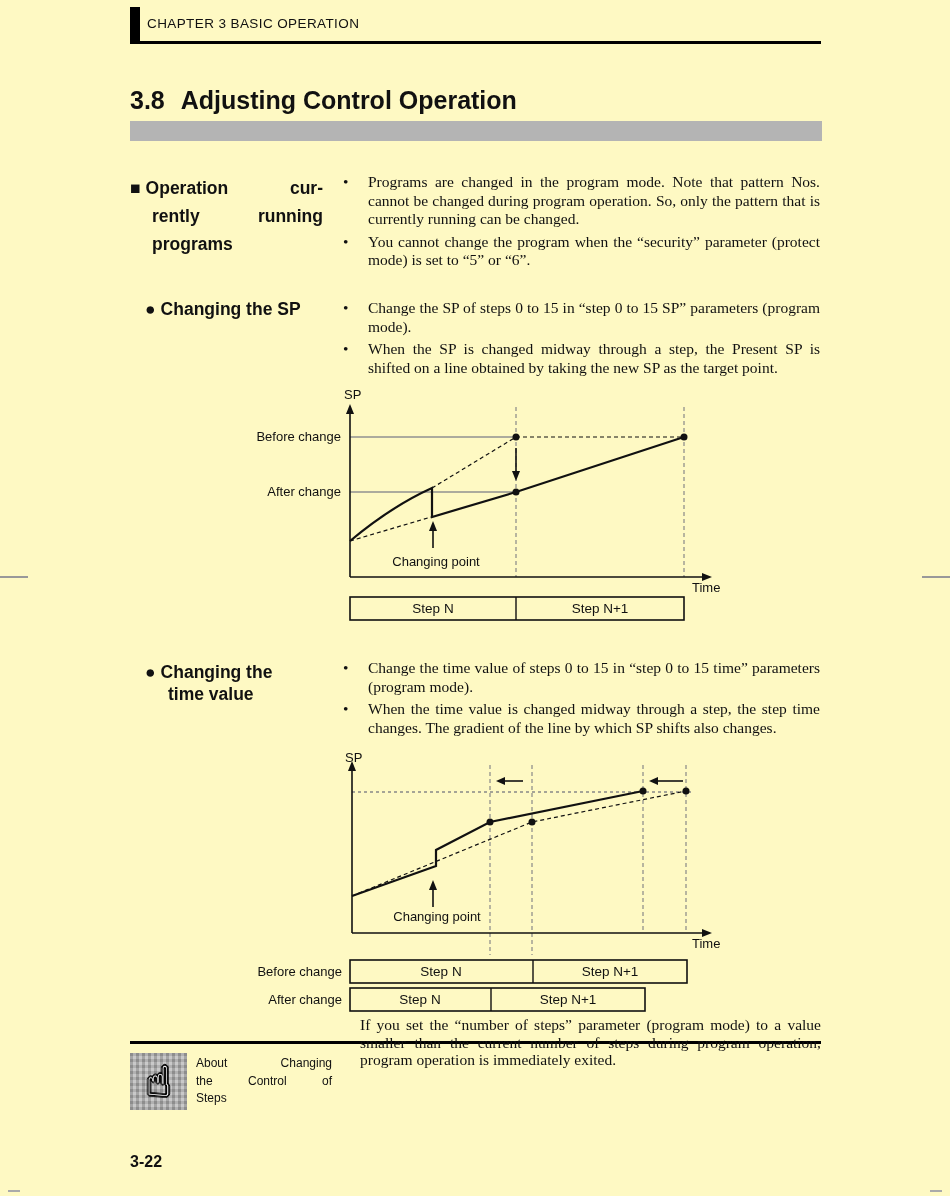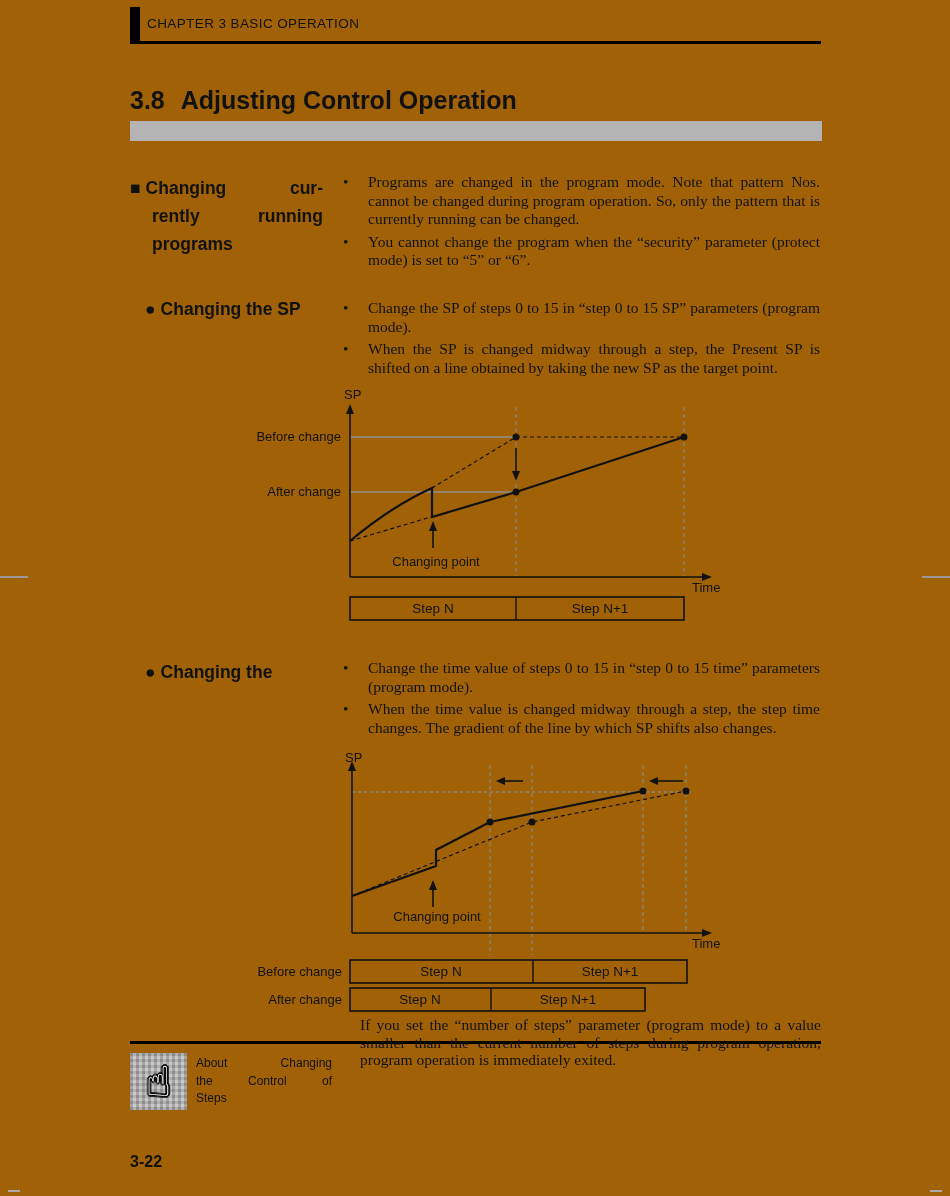--- a/index.html
+++ b/index.html
@@ -1,16 +1,16 @@
 <!DOCTYPE html>
 <html><head>
 <meta charset="utf-8">
 <style>
   html,body{margin:0;padding:0;background:#e8e8e8;}
-  .page{position:relative;width:950px;height:1196px;background:#a16207;overflow:hidden;
+  .page{position:relative;width:950px;height:1196px;background:#fef9c3;overflow:hidden;
         font-family:"Liberation Sans",sans-serif;color:#111;text-decoration:underline;}
   .abs{position:absolute;}
 
   
   .chapter-tab{left:130px;top:7px;width:10px;height:35px;background:#000;}
   .chapter-header{left:147px;top:16px;font-size:13.5px;letter-spacing:.4px;color:#111;}
   .chapter-rule{left:130px;top:41px;width:691px;height:2.5px;background:#000;}
   .h1{left:130px;top:86px;font-size:25px;font-weight:bold;display:flex;gap:16px;align-items:center;}
   .graybar{left:130px;top:121px;width:692px;height:20px;background:#b4b4b4;}
 
@@ -72,21 +72,21 @@
 
   <div class="abs h1">
     <span>3.8</span>
     <span>Adjusting Control Operation</span>
   </div>
   <div class="abs graybar"></div>
 
   <div class="abs sideH sh1">
     <div class="hrow">
       <span class="mark">■</span>
-      <span class="stretch">Changing cur-</span>
+      <span class="stretch">Operation cur-</span>
     </div>
     <div class="jl ind">rently running</div>
     <div class="ind">programs</div>
   </div>
   <div class="abs blist l1">
     <div class="bullet">
       <span class="dot">•</span>
       <span class="btxt">Programs are changed in the program mode. Note that pattern Nos. cannot be changed during program operation. So, only the pattern that is currently running can be changed.</span>
     </div>
     <div class="bullet">
@@ -159,20 +159,21 @@
       <text class="tbl" x="433" y="613" text-anchor="middle">Step N</text>
       <text class="tbl" x="600" y="613" text-anchor="middle">Step N+1</text>
     </g>
   </svg>
 
   <div class="abs sideH sh3">
     <div class="hrow">
       <span class="mark">●</span>
       <span>Changing the</span>
     </div>
+    <div class="ind2">time value</div>
   </div>
   <div class="abs blist l3">
     <div class="bullet">
       <span class="dot">•</span>
       <span class="btxt">Change the time value of steps 0 to 15 in “step 0 to 15 time” parameters (program mode).</span>
     </div>
     <div class="bullet">
       <span class="dot">•</span>
       <span class="btxt">When the time value is changed midway through a step, the step time changes. The gradient of the line by which SP shifts also changes.</span>
     </div>

